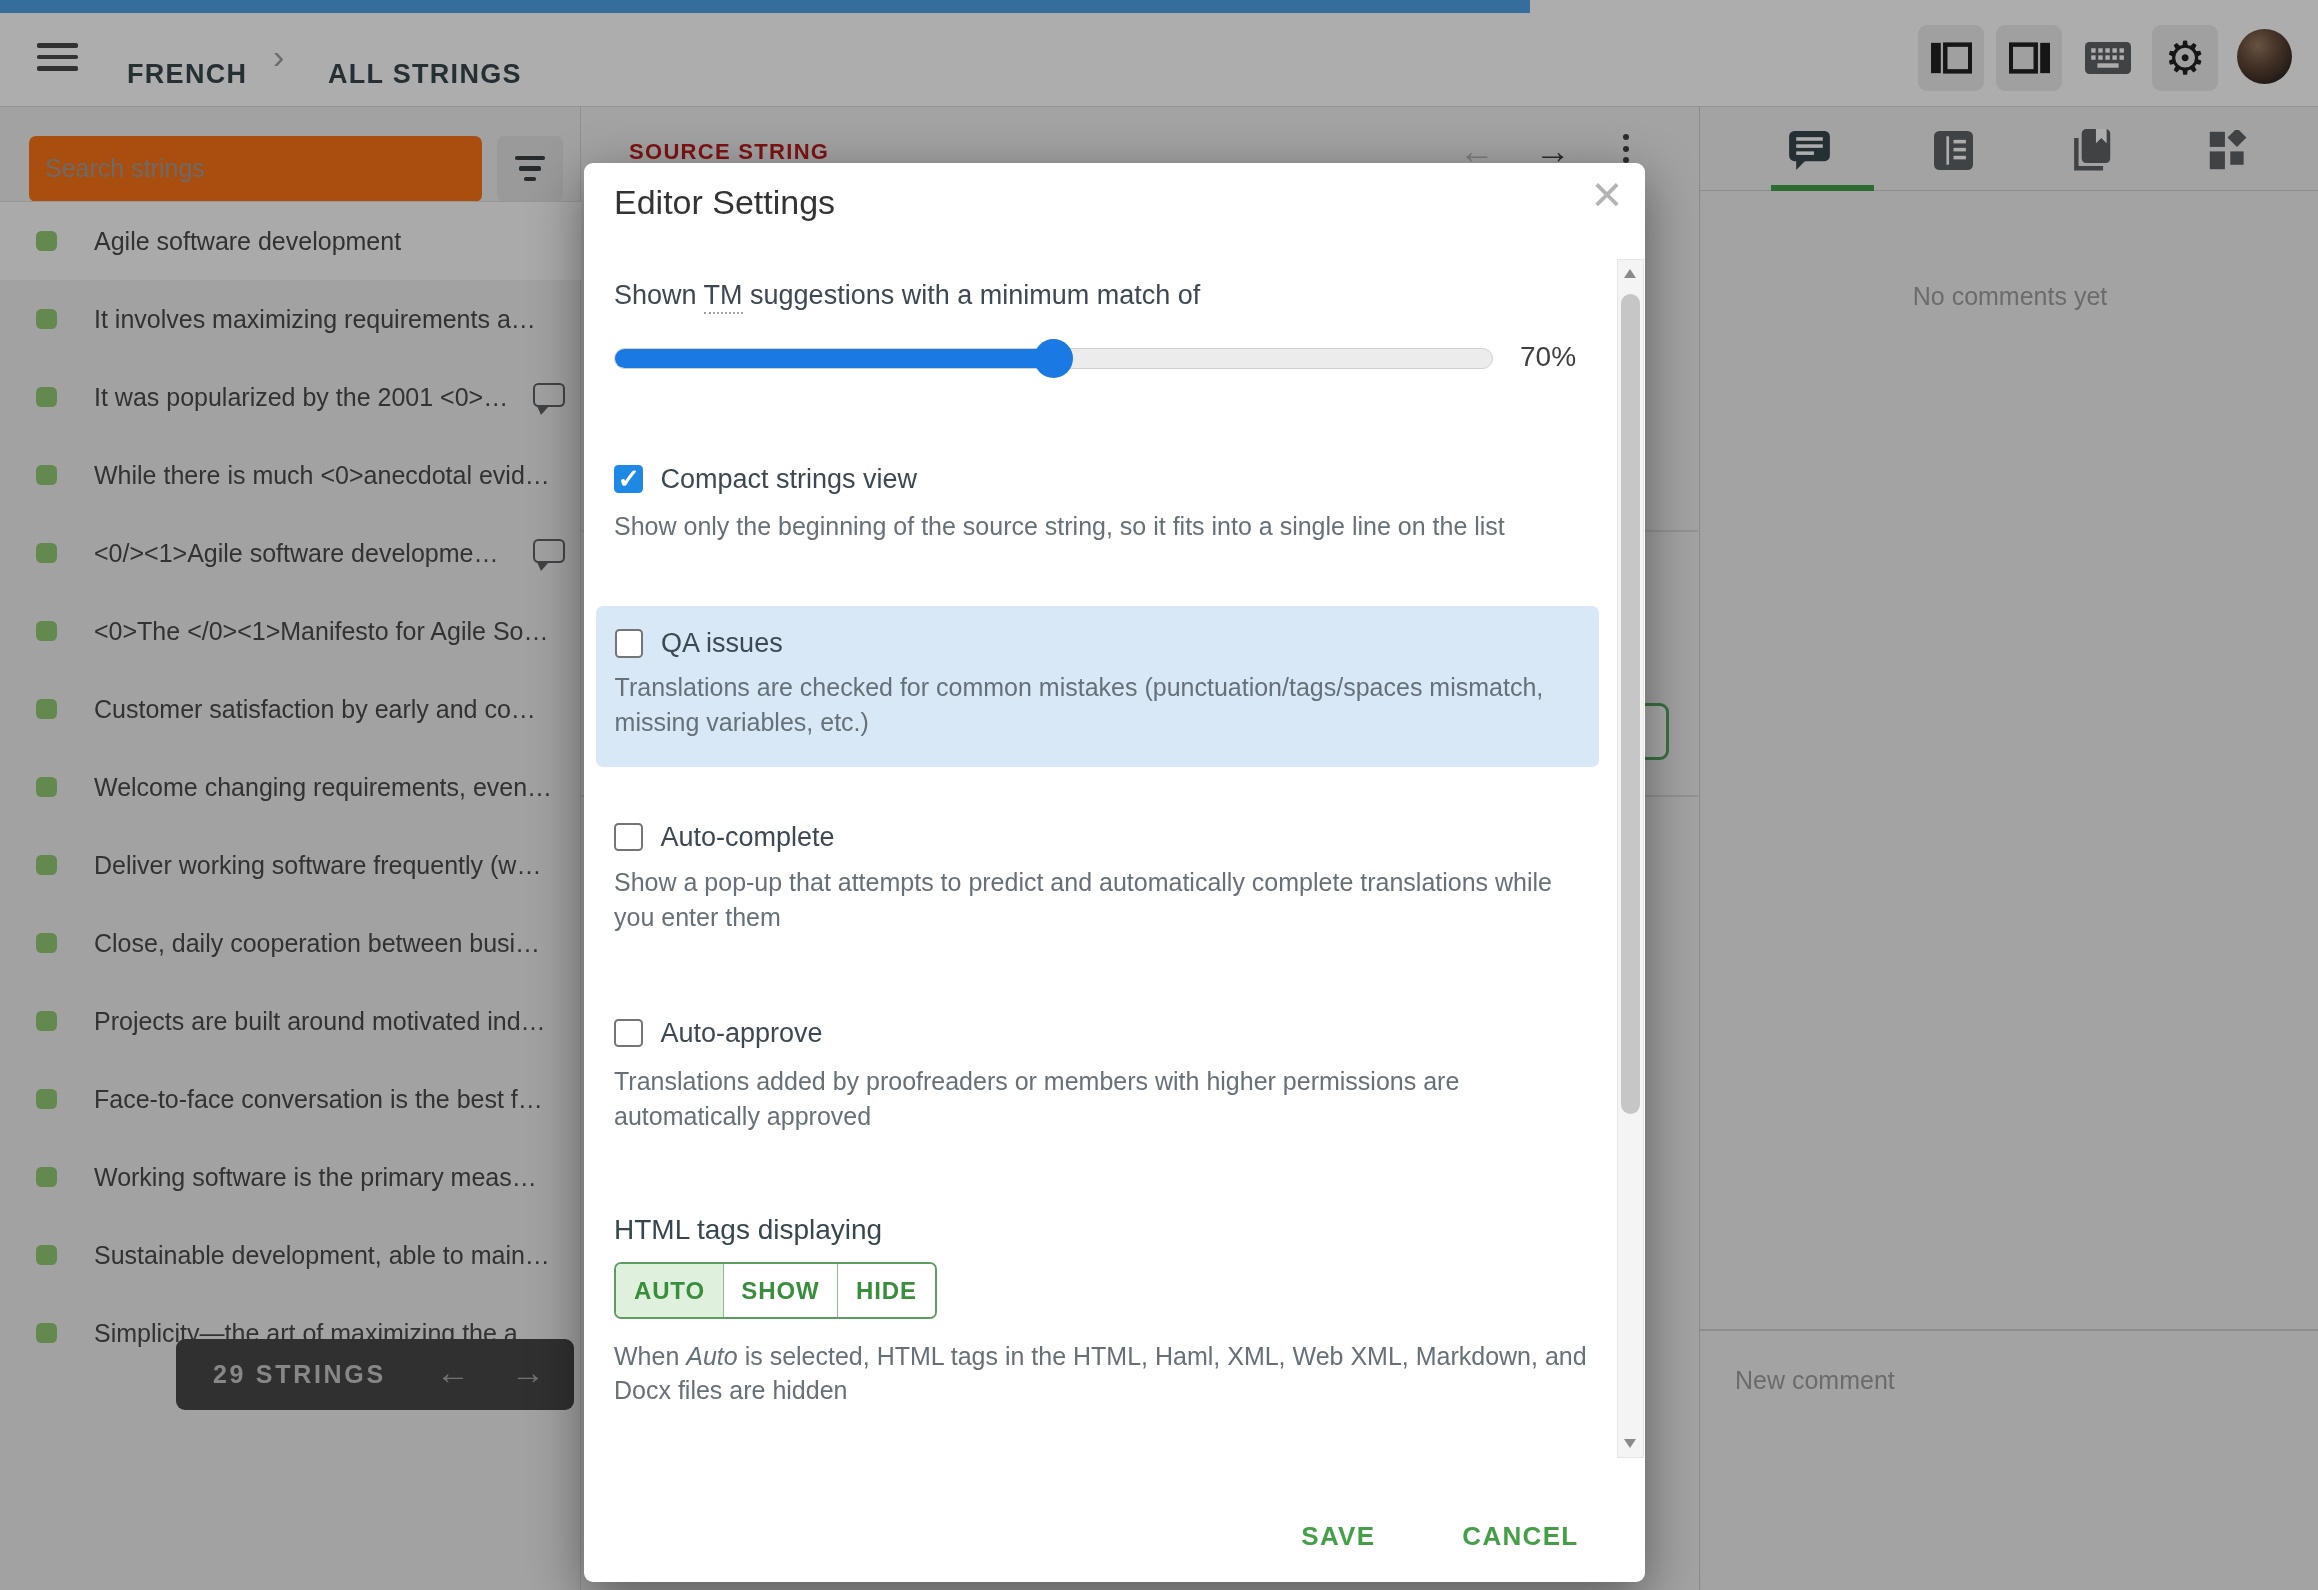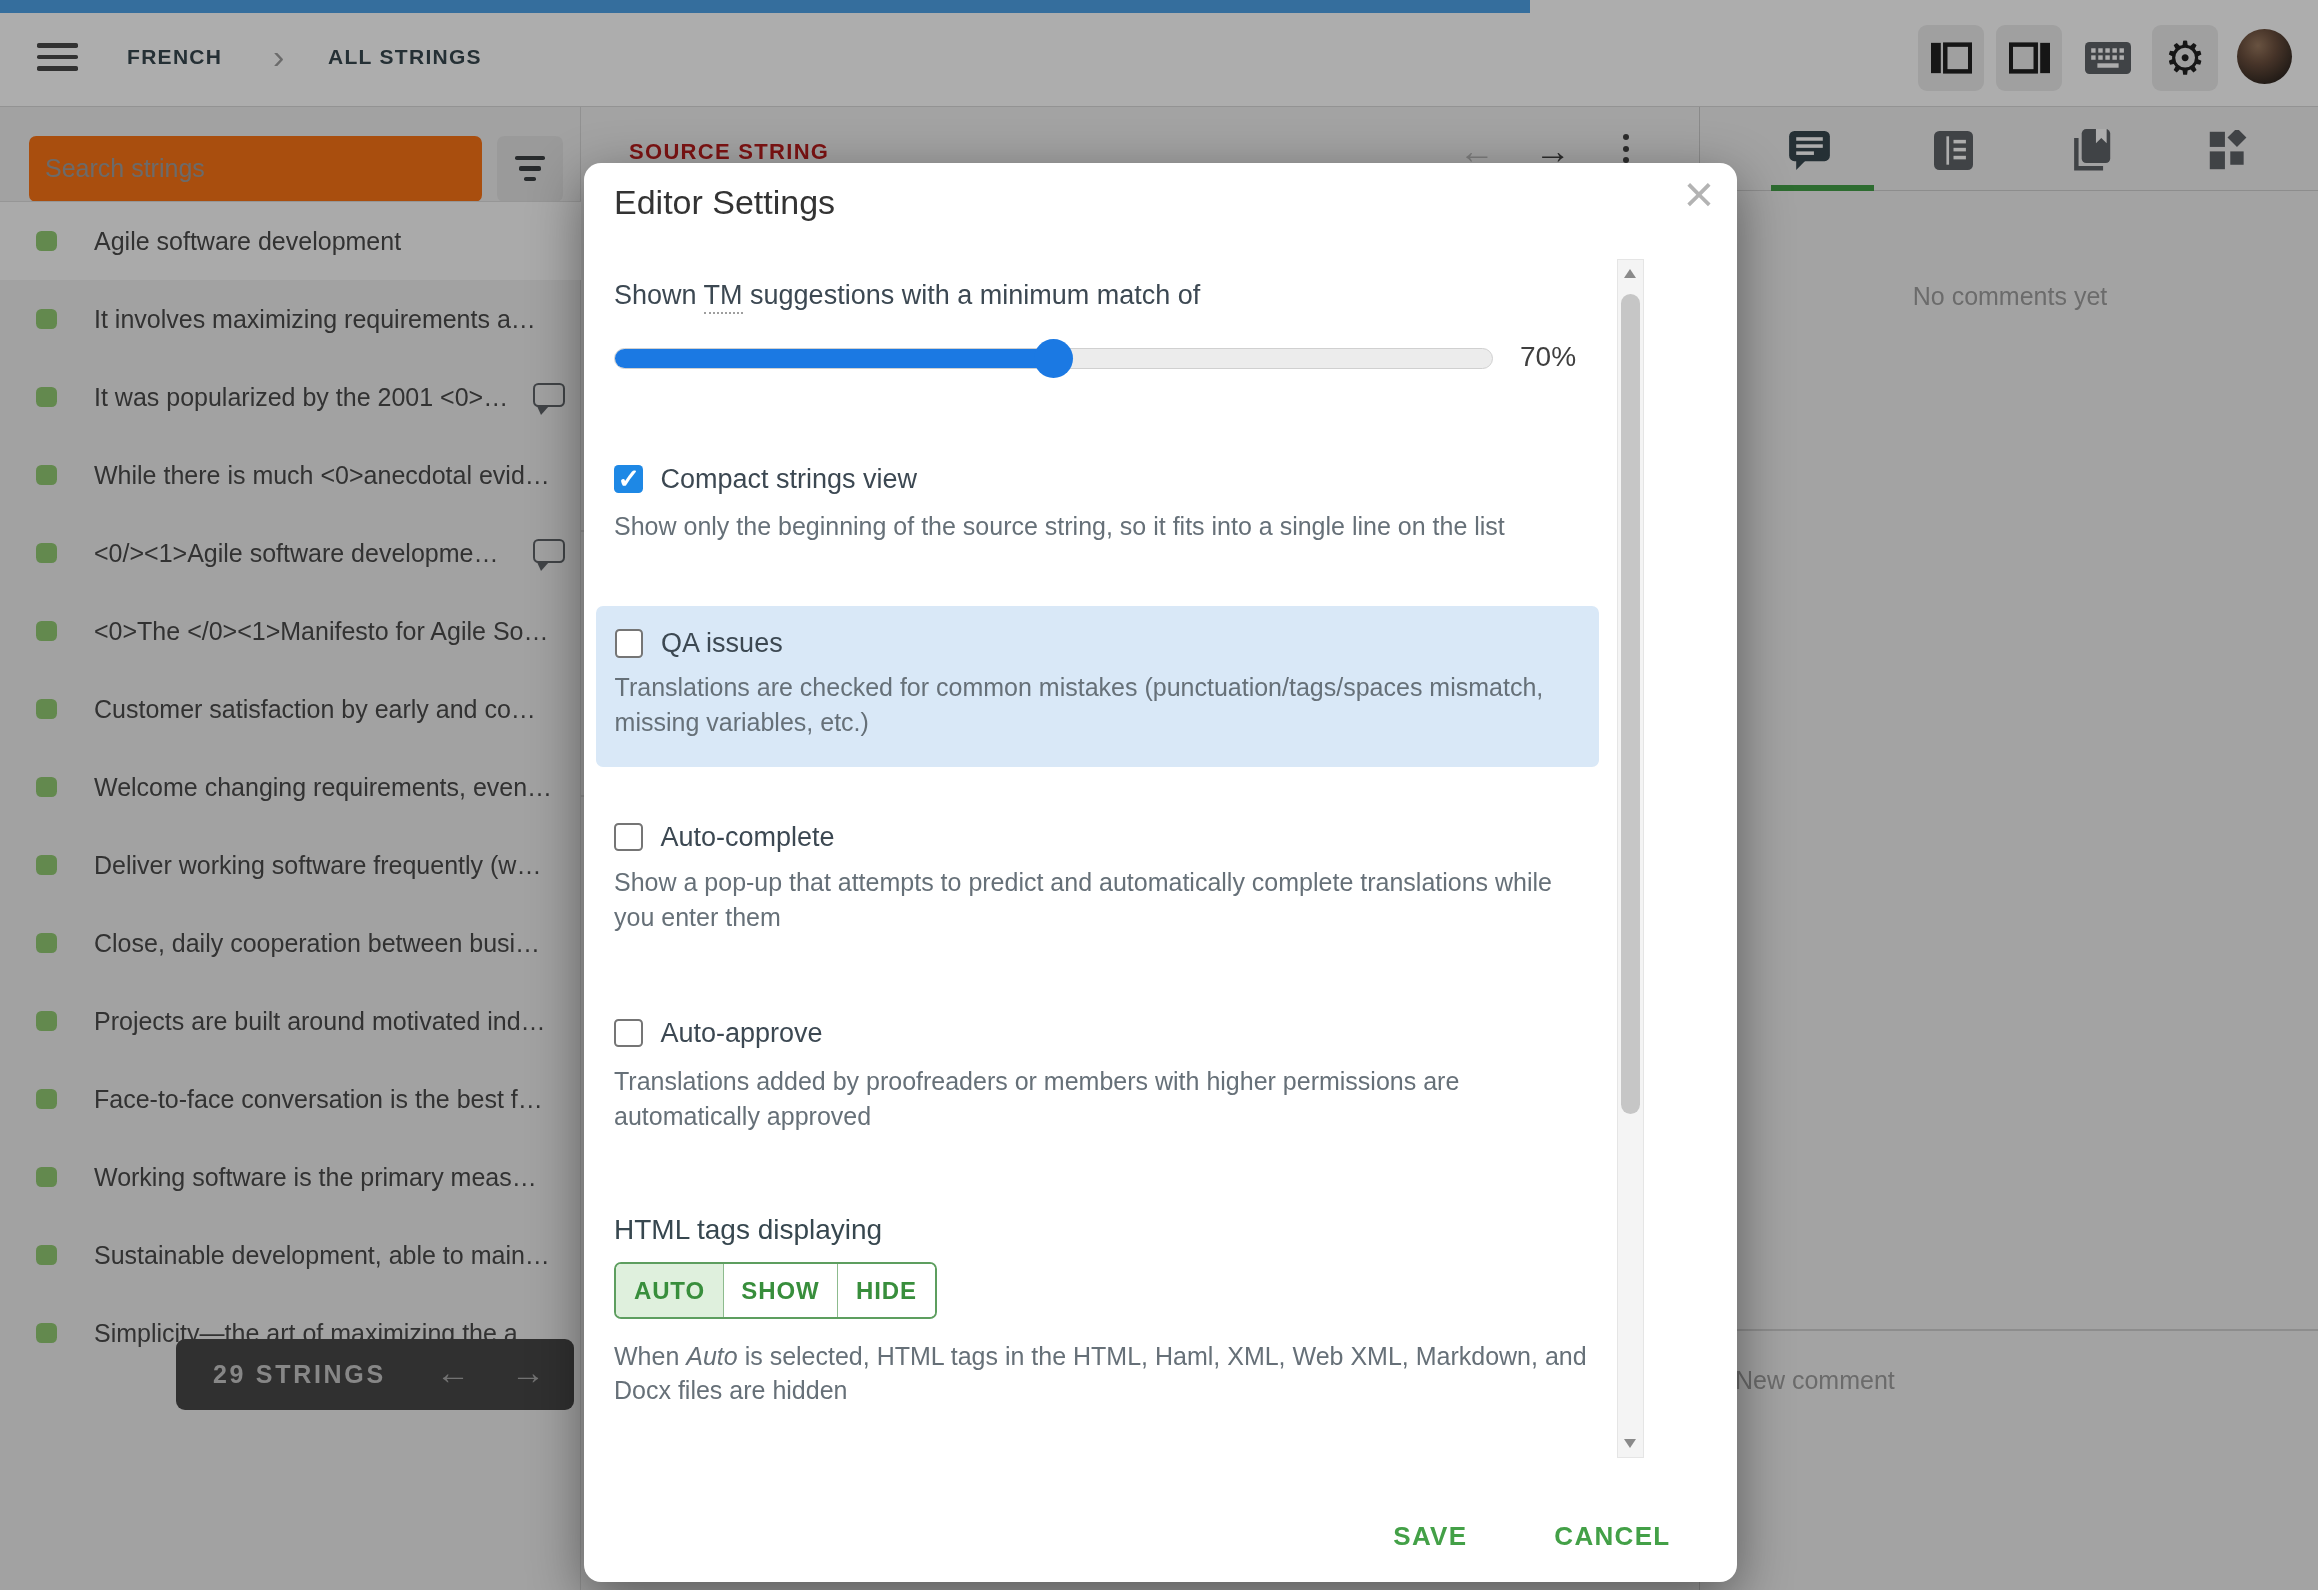--- a/index.html
+++ b/index.html
@@ -7,21 +7,21 @@
     font-family:"Liberation Sans", sans-serif; }
 
   
   #page { position:absolute; inset:0; width:2319px; height:1591px; }
 
   #progress-bar { position:absolute; left:0; top:0; width:1530px; height:12.5px; background:#4ea2e8; z-index:3;}
   #topbar { position:absolute; left:0; top:0; width:2319px; height:107px; background:#ffffff;
     border-bottom:1.8px solid #d9d9d9; z-index:2;}
   #hamburger { position:absolute; left:37px; top:43px; width:41px; height:33px; cursor:pointer;}
   #hamburger span { display:block; width:41px; height:4.5px; background:#4a4a4a; border-radius:1.8px; margin-bottom:7.1px;}
-  .crumb { position:absolute; top:45px; font-size:21px; font-weight:bold; letter-spacing:1.3px; color:#37474f; }
+  .crumb { position:absolute; top:59px; font-size:27px; font-weight:bold; letter-spacing:1.3px; color:#37474f; }
   #crumb-sep { position:absolute; left:273px; top:37px; font-size:34px; color:#9e9e9e; font-weight:normal;}
   .tool-btn { position:absolute; top:25px; width:66px; height:66px; background:#ececec; border-radius:9px;
     display:flex; align-items:center; justify-content:center; }
   .tool-ic { position:absolute; top:25px; width:66px; height:66px; display:flex; align-items:center; justify-content:center;}
   #avatar { position:absolute; left:2237px; top:29px; width:55px; height:55px; border-radius:50%;
     background:radial-gradient(circle at 38% 30%, #9a7a60 0%, #6b4f3e 35%, #2e2620 80%); }
   #gear-glyph { font-size:46px; color:#212121; line-height:1; }
 
   
   #sidebar { position:absolute; left:0; top:107px; width:581px; height:1484px; background:#efefef;
@@ -70,22 +70,22 @@
   .tab { position:absolute; top:9px; width:98px; height:68px; display:flex; align-items:center; justify-content:center;}
   #tab-underline { position:absolute; left:71px; top:78px; width:103px; height:6.2px; background:#43a047;}
   #no-comments { position:absolute; left:0; top:175px; width:620px; text-align:center; font-size:25px; color:#9e9e9e;}
   #nc-divider { position:absolute; left:0; top:1222px; width:620px; height:1.8px; background:#d0d0d0;}
   #new-comment { position:absolute; left:35px; top:1259px; font-size:25px; color:#9e9e9e;}
 
   
   #dim { position:absolute; inset:0; background:rgba(0,0,0,0.32); z-index:10;}
 
   
-  #modal { position:absolute; left:584px; top:163px; width:1153px; height:1419px; background:#ffffff;
-    border-radius:17px; z-index:20; box-shadow:0 16px 54px rgba(0,0,0,0.45);}
+  #modal { position:absolute; left:584px; top:163px; width:1061px; height:1419px; background:#ffffff;
+    border-radius:9px; z-index:20; box-shadow:0 16px 54px rgba(0,0,0,0.45);}
   #modal-title { position:absolute; left:30px; top:19.6px; font-size:34px; color:#333;}
   #modal-close { position:absolute; right:23px; top:5.4px; font-size:52px; color:#b3b3b3; font-weight:100;
     cursor:pointer; line-height:1;}
   #tm-label { position:absolute; left:30px; top:117px; font-size:27px; color:#3c4852;}
   #tm-label .tm { border-bottom:2.7px dotted #9e9e9e; padding-bottom:1.8px;}
   #slider { position:absolute; left:30px; top:175px; width:879px; height:41px;}
   #slider-track { position:absolute; left:0; top:9.8px; width:879px; height:21.4px; background:#ececec;
     border:0.9px solid #d0d0d0; border-radius:10.7px;}
   #slider-fill { position:absolute; left:0; top:0; height:19.6px; background:#1b79e3; border-radius:10.7px 0 0 10.7px;}
   #slider-thumb { position:absolute; top:0.9px; width:39px; height:39px; border-radius:50%; background:#1b79e3;}

